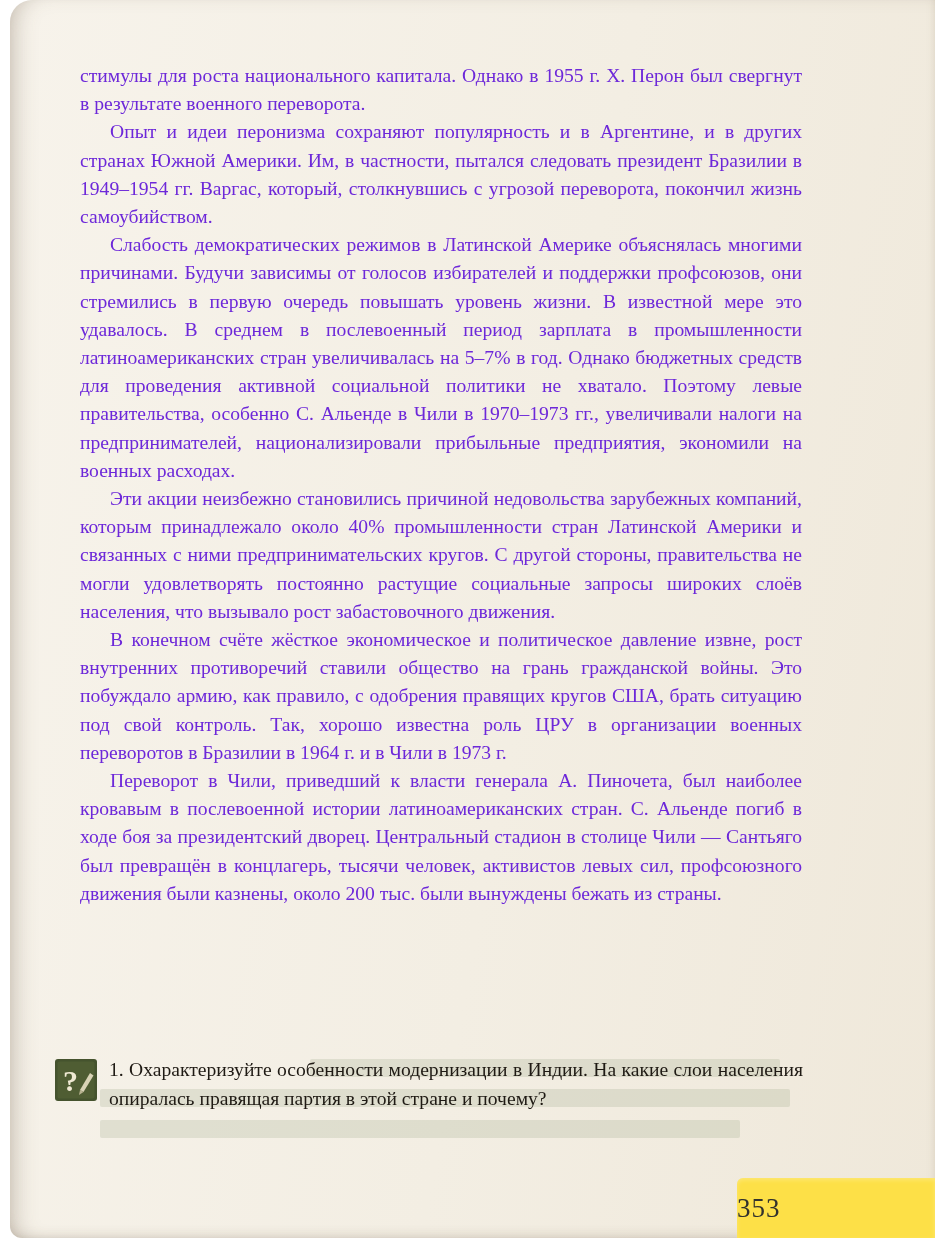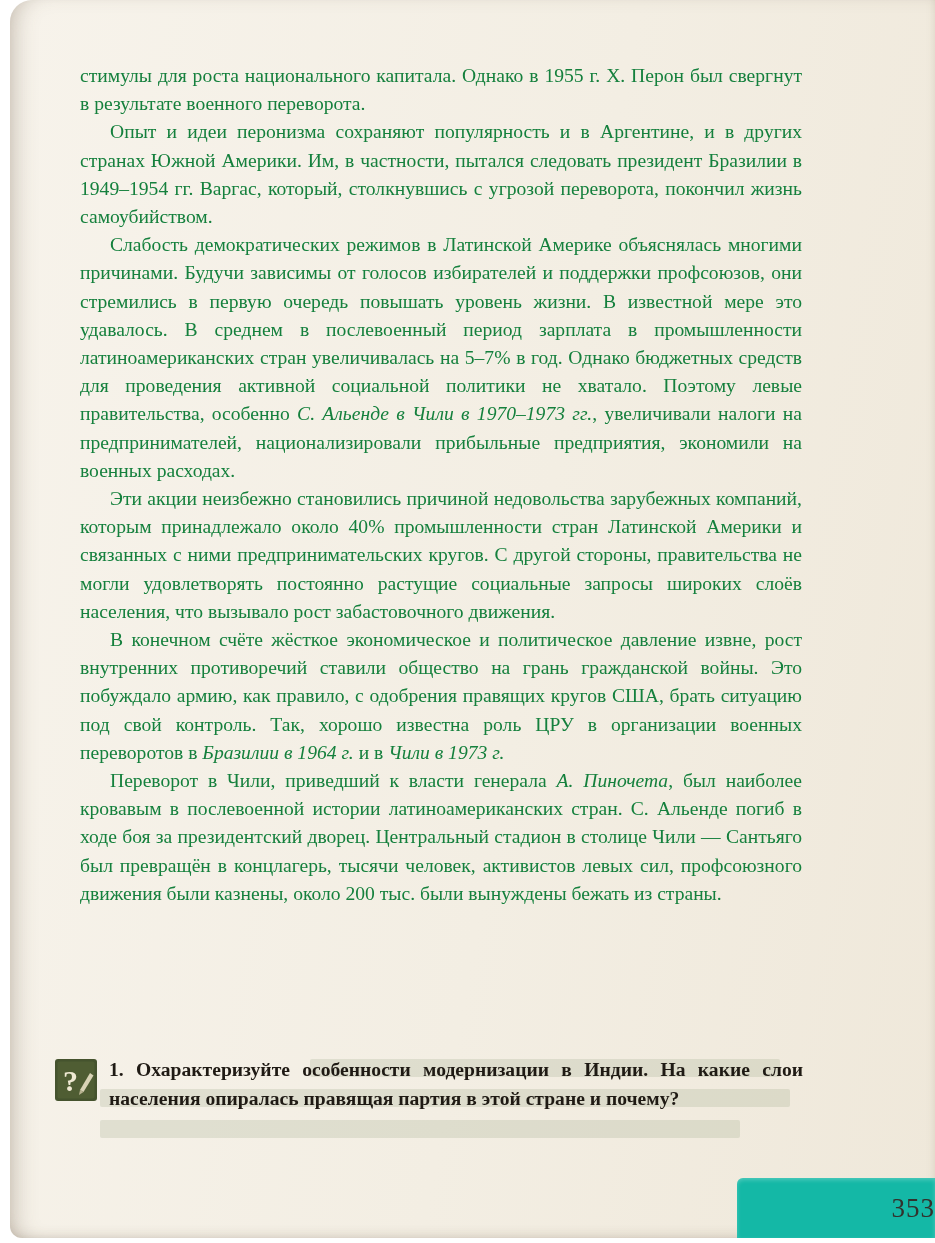--- a/index.html
+++ b/index.html
@@ -12,37 +12,37 @@
   .paper{
     position:absolute;left:10px;top:0;right:0;bottom:5px;
     background:linear-gradient(100deg,#f7f3eb 0%,#f3eee3 55%,#efe8da 100%);
     border-radius:22px 0 0 12px;
     box-shadow:inset 16px 0 24px -14px rgba(95,75,55,.35),
                inset -6px 0 12px -9px rgba(95,75,55,.22),
                inset 0 -8px 14px -10px rgba(95,75,55,.25);
   }
   .body-text{
     position:absolute;left:80px;top:62px;width:722px;z-index:2;
-    font-size:19.6px;line-height:28.2px;color:#15803d;
+    font-size:19.6px;line-height:28.2px;color:#6d28d9;
     text-align:justify;hyphens:auto;
   }
   .para{margin:0;text-indent:30px;}
   .para.noindent{text-indent:0;}
-  .it{font-style:italic;}
+  .it{}
   .question{position:absolute;left:55px;top:1056px;width:748px;z-index:2;color:#1f1a14;}
   .q-icon{float:left;width:42px;height:42px;margin:3px 12px 4px 0;}
-  .q-text{margin:0;font-weight:bold;font-size:19.6px;line-height:28.5px;text-align:justify;hyphens:auto;}
+  .q-text{margin:0;font-weight:normal;font-size:19.6px;line-height:28.5px;text-align:justify;hyphens:auto;}
   .bleed{position:absolute;background:rgba(141,157,121,.20);border-radius:2px;z-index:1;}
   #bleed-1{left:310px;top:1059px;width:470px;height:18px;}
   #bleed-2{left:100px;top:1089px;width:690px;height:18px;}
   #bleed-3{left:100px;top:1120px;width:640px;height:18px;}
   .pagenum{
     position:absolute;left:737px;top:1178px;right:0;bottom:5px;z-index:3;
-    background:#14b8a6;border-radius:6px 0 0 0;
-    display:flex;align-items:center;justify-content:flex-end;
+    background:#fde047;border-radius:6px 0 0 0;
+    display:flex;align-items:center;justify-content:flex-start;
     box-shadow:inset 0 2px 4px rgba(255,255,255,.25);
   }
   .pagenum span{font-size:27px;color:#32322d;letter-spacing:1px;}
 </style>
 </head>
 <body>
 
 <div id="screen">
   <div class="paper"></div>
 

